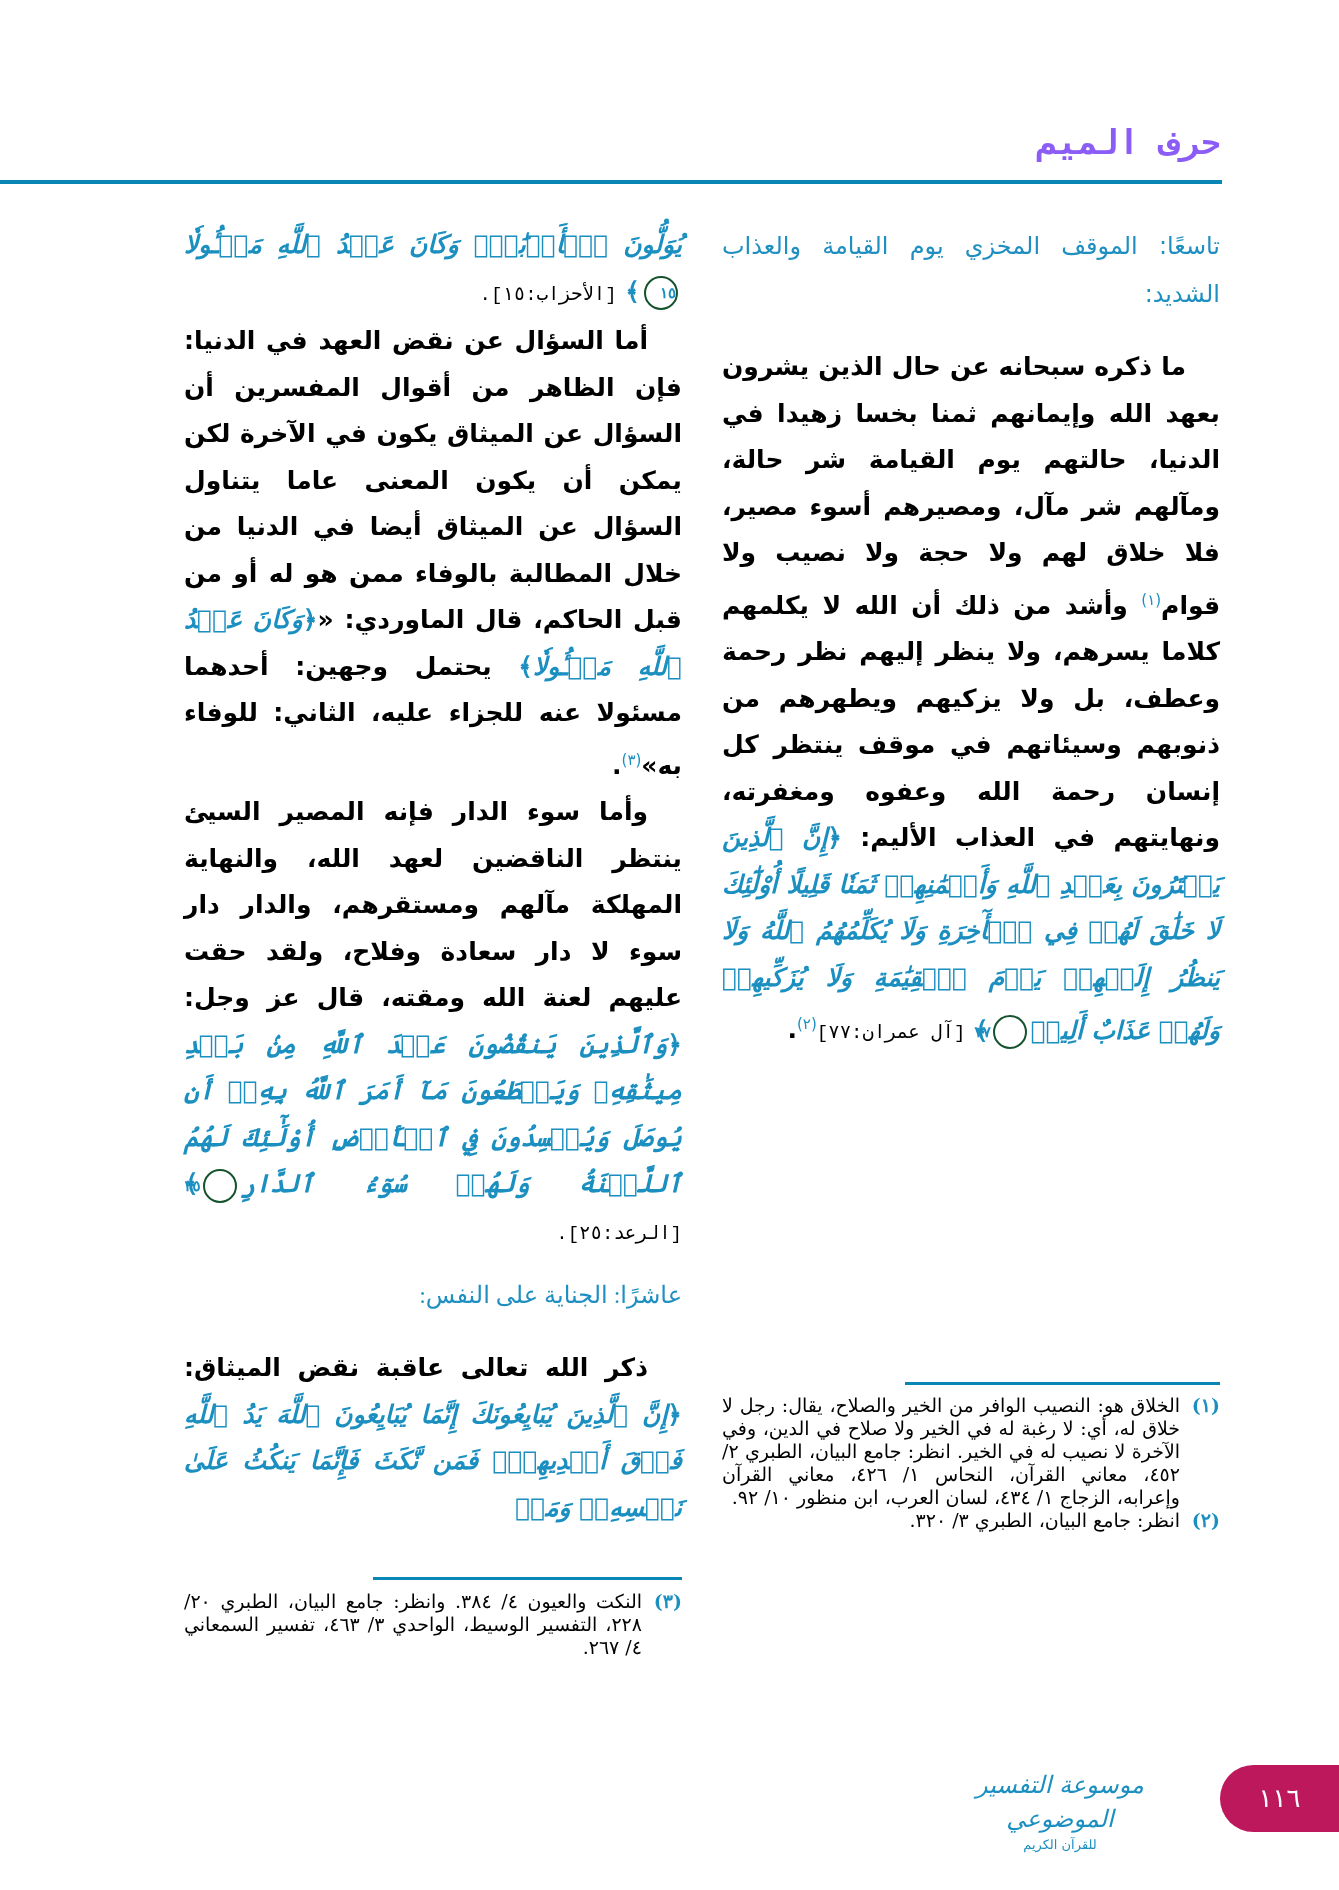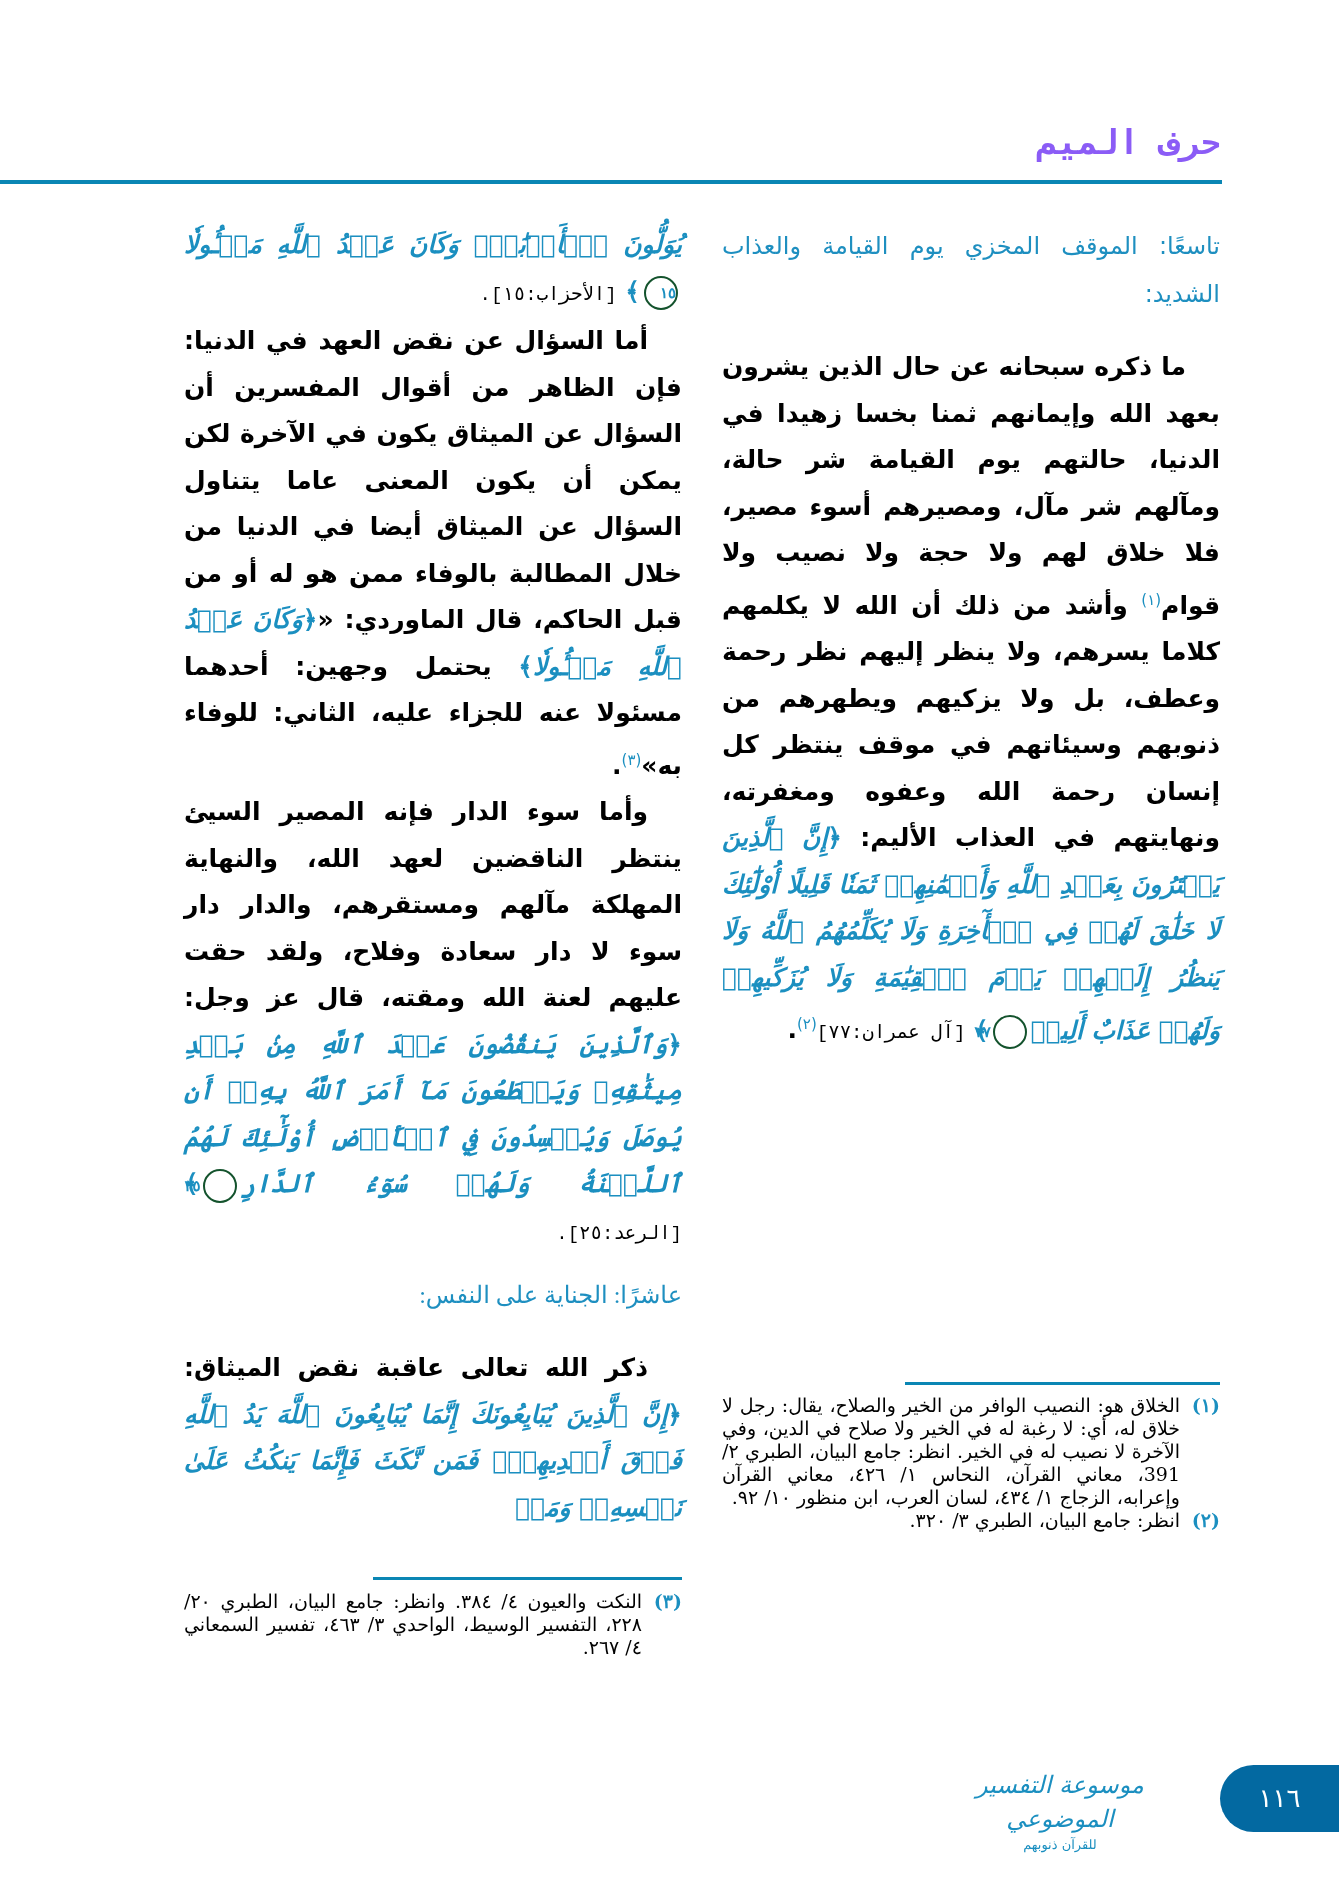--- a/index.html
+++ b/index.html
@@ -123,21 +123,21 @@
     color: #1b8fc0;
     font-weight: bold;
   }
 
   .page-pill {
     position: absolute;
     top: 1765px;
     left: 1220px;
     width: 119px;
     height: 67px;
-    background: #0369a1;
+    background: #be185d;
     border-radius: 34px 0 0 34px;
     color: #fff;
     font-size: 26px;
     line-height: 67px;
     text-align: center;
     font-family: "DejaVu Sans", sans-serif;
   }
   .book-logo {
     position: absolute;
     top: 1768px;
@@ -178,33 +178,33 @@
   <h2 class="heading" style="margin-top:14px;font-family:Liberation Serif, serif;">عاشرًا: الجناية على النفس:</h2>
   <p class="para indent">
     <span>ذكر الله تعالى عاقبة نقض الميثاق: </span><span class="verse"><span class="bracket">﴿</span><span>إِنَّ ٱلَّذِينَ يُبَايِعُونَكَ إِنَّمَا يُبَايِعُونَ ٱللَّهَ يَدُ ٱللَّهِ فَوۡقَ أَيۡدِيهِمۡۚ فَمَن نَّكَثَ فَإِنَّمَا يَنكُثُ عَلَىٰ نَفۡسِهِۦۖ وَمَنۡ</span></span>
   </p>
 </div>
 
 <div class="fn-rule fn-rule-right"></div>
 <div class="footnotes fn-right">
   <p class="fn-item">
     <span class="fn-num">(١)</span>
-    <span>الخلاق هو: النصيب الوافر من الخير والصلاح، يقال: رجل لا خلاق له، أي: لا رغبة له في الخير ولا صلاح في الدين، وفي الآخرة لا نصيب له في الخير. انظر: جامع البيان، الطبري ٢/ 391، معاني القرآن، النحاس ١/ ٤٢٦، معاني القرآن وإعرابه، الزجاج ١/ ٤٣٤، لسان العرب، ابن منظور ١٠/ ٩٢.</span>
+    <span>الخلاق هو: النصيب الوافر من الخير والصلاح، يقال: رجل لا خلاق له، أي: لا رغبة له في الخير ولا صلاح في الدين، وفي الآخرة لا نصيب له في الخير. انظر: جامع البيان، الطبري ٢/ ٤٥٢، معاني القرآن، النحاس ١/ ٤٢٦، معاني القرآن وإعرابه، الزجاج ١/ ٤٣٤، لسان العرب، ابن منظور ١٠/ ٩٢.</span>
   </p>
   <p class="fn-item">
     <span class="fn-num">(٢)</span>
     <span>انظر: جامع البيان، الطبري ٣/ ٣٢٠.</span>
   </p>
 </div>
 
 <div class="fn-rule fn-rule-left"></div>
 <div class="footnotes fn-left">
   <p class="fn-item">
     <span class="fn-num">(٣)</span>
     <span>النكت والعيون ٤/ ٣٨٤. وانظر: جامع البيان، الطبري ٢٠/ ٢٢٨، التفسير الوسيط، الواحدي ٣/ ٤٦٣، تفسير السمعاني ٤/ ٢٦٧.</span>
   </p>
 </div>
 
 <div class="book-logo">
   <div class="main">موسوعة التفسير الموضوعي</div>
-  <div class="sub">للقرآن ذنوبهم</div>
+  <div class="sub">للقرآن الكريم</div>
 </div>
 <div class="page-pill">١١٦</div>
 
 </body></html>

